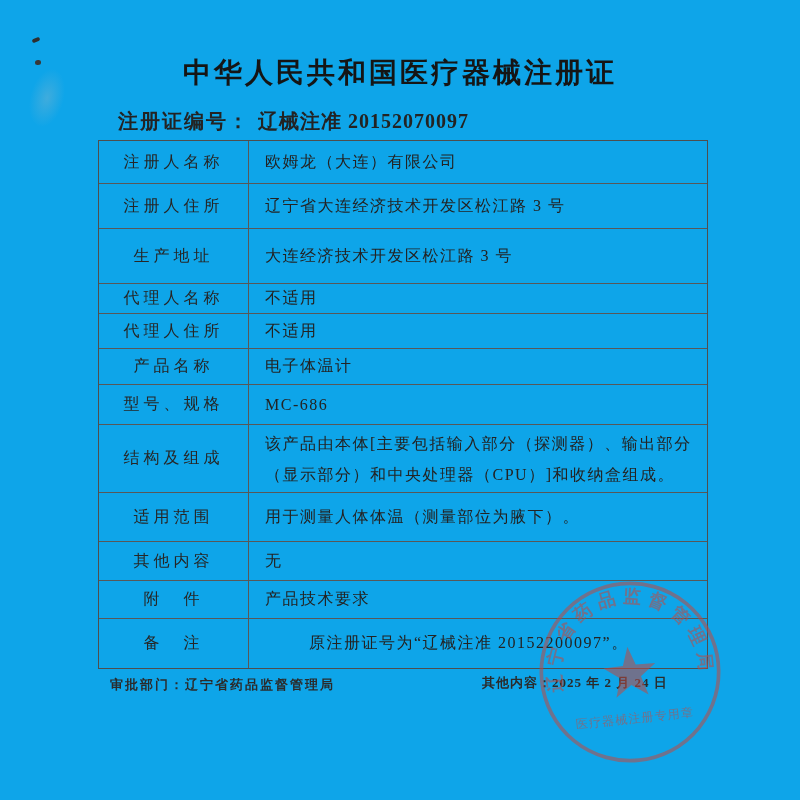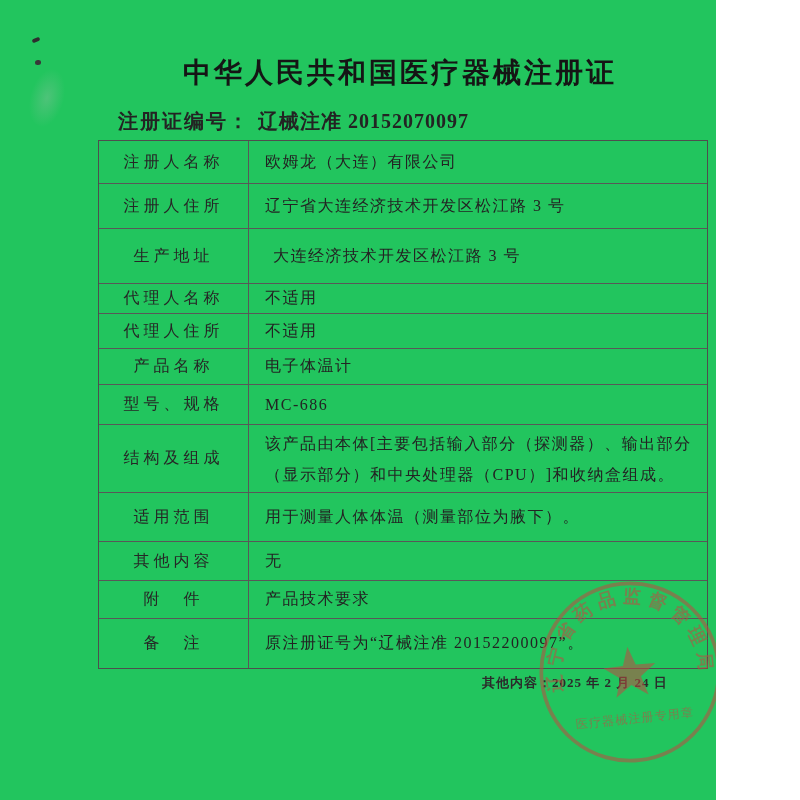--- a/index.html
+++ b/index.html
@@ -1,45 +1,45 @@
 <!DOCTYPE html>
 <html><head>
 <meta charset="utf-8">
 <style>
   * { margin:0; padding:0; box-sizing:border-box; }
   html,body { width:800px; height:800px; background:#ffffff; }
   body { font-family:"Liberation Serif","DejaVu Serif",serif; color:#222; }
-  .page { position:relative; width:716px; height:800px; background:#22c55e; overflow:hidden; }
+  .page { position:relative; width:800px; height:800px; background:#0ea5e9; overflow:hidden; }
 
   
   .speck-a { position:absolute; left:32px; top:38px; width:8px; height:4px;
              background:#2e2e2e; border-radius:2px; transform:rotate(-22deg); }
   .speck-b { position:absolute; left:35px; top:60px; width:6px; height:5px;
              background:#383838; border-radius:50% 40% 50% 40%; }
   .smudge  { position:absolute; left:30px; top:68px; width:34px; height:60px;
              background:radial-gradient(ellipse at center, rgba(190,190,190,0.28), rgba(255,255,255,0) 70%);
              transform:rotate(15deg); }
 
   .doc-title { position:absolute; left:0; top:54px; width:800px; text-align:center;
                font-size:28px; font-weight:bold; color:#151515; letter-spacing:3px; }
 
   .cert-line { position:absolute; left:118px; top:108px; font-size:20px; font-weight:bold;
                color:#232323; letter-spacing:2px; }
   .cert-line .val { margin-left:8px; letter-spacing:1px; }
 
   .info-table { position:absolute; left:98px; top:140px; width:610px;
                 border:1px solid #4e4e4e; }
   .trow { display:flex; border-bottom:1px solid #585858; }
-  .trow:last-child { border-bottom:none; }
+  .trow:last-child { border-bottom:none;gap:44px; }
   .tlabel { width:150px; border-right:1px solid #585858; display:flex;
             align-items:center; justify-content:center; font-size:16px;
             letter-spacing:4px; color:#262626; text-align:center; }
   .tvalue { flex:1; display:flex; flex-direction:column; justify-content:center;
             padding:3px 10px 3px 16px; font-size:16px; letter-spacing:1.5px; color:#232323; }
-  .tvalue .line { line-height:26px;margin-left:8px; }
+  .tvalue .line { line-height:26px; }
   .wrap2 { line-height:31px; }
 
   .rh0{height:43px}.rh1{height:45px}.rh2{height:55px}.rh3{height:30px}
   .rh4{height:35px}.rh5{height:36px}.rh6{height:40px}.rh7{height:68px}
   .rh8{height:49px}.rh9{height:38px}.rh10{height:39px}.rh11{height:49px}
 
   .footer-left { position:absolute; left:110px; top:676px; font-size:13px; font-weight:bold;
                  color:#2b2b2b; letter-spacing:2px; }
   .footer-right { position:absolute; left:482px; top:671px; font-size:13px; font-weight:bold;
                   color:#2b2b2b; letter-spacing:1px; }
@@ -122,20 +122,23 @@
       <div class="tvalue">产品技术要求</div>
     </div>
 
     <div class="trow rh11">
       <div class="tlabel">备　注</div>
       <div class="tvalue">原注册证号为“辽械注准 20152200097”。</div>
     </div>
 
   </div>
 
+  <div class="footer-left">
+    <span>审批部门：</span><span>辽宁省药品监督管理局</span>
+  </div>
 
   <div class="footer-right">
     <div class="fline">
       <span>其他内容：</span><span>2025 年 2 月 24 日</span>
     </div>
   </div>
 
   <svg class="seal" viewBox="0 0 180 180" xmlns="http://www.w3.org/2000/svg">
     <defs>
       <path id="arcPath" d="M 28 112.6 A 66 66 0 1 1 152 112.6" fill="none"></path>

